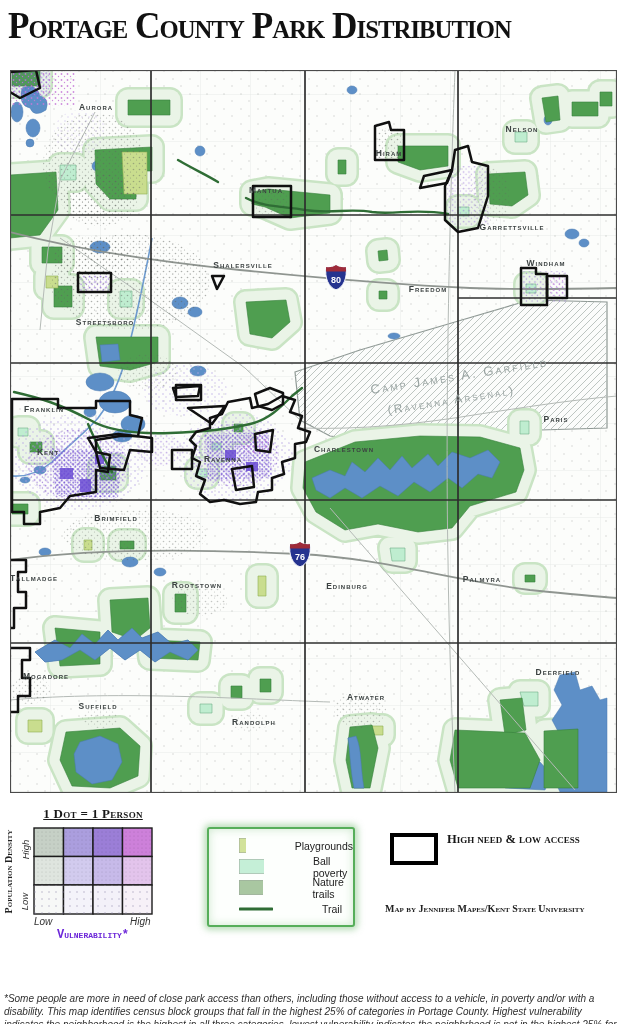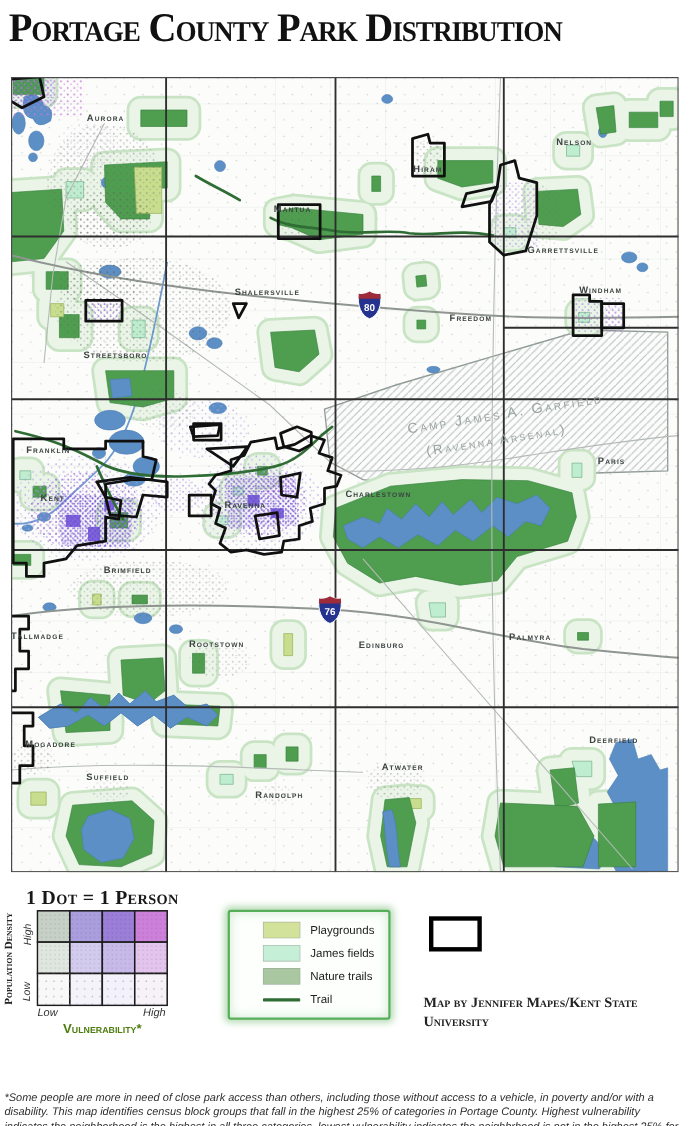--- a/index.html
+++ b/index.html
@@ -24,50 +24,50 @@
   .trail{fill:none;stroke:#2f6d35;stroke-width:2.4;stroke-linecap:round;}
   .road-minor{fill:none;stroke:#b4bab6;stroke-width:1;}
   .road-major{fill:none;stroke:#8f9590;stroke-width:1.8;}
   .gridline{stroke:#2e2e2e;stroke-width:1.7;}
   .hood{fill:none;stroke:#101010;stroke-width:2.5;stroke-linejoin:round;}
   .frame{fill:none;stroke:#4a4a4a;stroke-width:1.2;}
   .shield-num{font:bold 9px "Liberation Sans",sans-serif;fill:#fff;text-anchor:middle;letter-spacing:0;}
 
   
   .lg-title{font-family:"Liberation Serif",serif;font-weight:bold;font-variant:small-caps;
-            font-size:18px;color:#181818;letter-spacing:.3px;}
+            font-size:13px;color:#181818;letter-spacing:.3px;text-decoration:underline;}
   .dot-legend-title{position:absolute;left:18px;top:806px;width:150px;text-align:center;}
   .yaxis{position:absolute;left:2px;top:826px;height:92px;width:12px;}
   .yaxis .lab{position:absolute;left:-40px;top:40px;width:92px;transform:rotate(-90deg);
       font-family:"Liberation Serif",serif;font-weight:bold;font-variant:small-caps;font-size:10px;
       text-align:center;color:#222;}
   .yhigh,.ylow{position:absolute;font-style:italic;font-size:9.5px;color:#333;transform:rotate(-90deg);}
   .yhigh{left:16px;top:844px;}
   .ylow{left:16px;top:896px;}
   .xlab{position:absolute;top:916px;font-style:italic;font-size:10px;color:#333;}
   .xlow{left:34px;} .xhigh{left:130px;}
   .xaxis{position:absolute;left:18px;top:928px;width:150px;text-align:center;
-         font-family:Liberation Sans, sans-serif;font-weight:bold;font-variant:small-caps;
-         font-size:12px;color:#4d7c0f;}
+         font-family:Liberation Mono, monospace;font-weight:bold;font-variant:small-caps;
+         font-size:12px;color:#6d28d9;}
   .dot-grid{position:absolute;left:33px;top:827px;}
 
   .park-legend-title{position:absolute;left:207px;top:840px;width:160px;}
   .park-legend-box{position:absolute;left:207px;top:827px;width:148px;height:100px;
      border:2px solid #56ae5a;border-radius:3px;background:#fdfffd;
      box-shadow:0 0 6px 3px rgba(120,190,120,.5), inset 0 0 10px rgba(120,190,120,.35);
      padding:6px 0 0 30px;box-sizing:border-box;}
-  .pl-row{display:flex;align-items:center;height:21px;}
+  .pl-row{display:flex;align-items:center;height:21px;gap:40px;}
   .pl-row .lab{margin-left:9px;font-size:10.5px;color:#222;}
   .hood-legend-swatch{position:absolute;left:390px;top:833px;width:40px;height:24px;border:4px solid #000;}
   .hood-legend-label{position:absolute;left:447px;top:831px;width:175px;
      font-family:"Liberation Serif",serif;font-weight:bold;font-variant:small-caps;
      font-size:12.5px;line-height:1.3;color:#181818;}
   .credit{position:absolute;left:385px;top:902px;width:235px;
      font-family:"Liberation Serif",serif;font-weight:bold;font-variant:small-caps;
-     font-size:13px;line-height:1.35;color:#222;}
+     font-size:10px;line-height:1.35;color:#222;}
   .footnote{position:absolute;left:4px;top:950px;width:619px;font-style:italic;
      font-size:10px;line-height:1.32;color:#2e2e2e;margin-top:42px;}
 </style>
 </head>
 <body>
 
 <div class="page">
 
   <div class="title">Portage County Park Distribution</div>
 
@@ -561,38 +561,39 @@
     <div class="pl-row">
       <svg width="34" height="15">
           <rect x="0" y="0" width="34" height="15" stroke="#9aa59a" fill="#d2e29a"></rect>
         </svg>
       <span class="lab">Playgrounds</span>
     </div>
     <div class="pl-row">
       <svg width="34" height="15">
           <rect x="0" y="0" width="34" height="15" stroke="#9aa59a" fill="#c5efd7"></rect>
         </svg>
-      <span class="lab">James fields</span>
+      <span class="lab">Ball poverty</span>
     </div>
     <div class="pl-row">
       <svg width="34" height="15">
           <rect x="0" y="0" width="34" height="15" stroke="#9aa59a" fill="#a9c7a1"></rect>
         </svg>
       <span class="lab">Nature trails</span>
     </div>
     <div class="pl-row">
       <svg width="34" height="15">
           <line x1="1" y1="8" x2="33" y2="8" stroke-width="3" stroke-linecap="round" stroke="#2f6d35"></line>
         </svg>
       <span class="lab">Trail</span>
     </div>
   </div>
 
   <div class="hood-legend-swatch"></div>
   <div class="hood-legend-label">
+    <div>High need &amp; low access</div>
   </div>
 
   <div class="credit">
     <div>Map by Jennifer Mapes/Kent State University</div>
   </div>
 
   <div class="footnote">*Some people are more in need of close park access than others, including those without access to a vehicle, in poverty and/or with a disability. This map identifies census block groups that fall in the highest 25% of categories in Portage County. Highest vulnerability indicates the neighborhood is the highest in all three categories, lowest vulnerability indicates the neighbrhood is not in the highest 25% for any of these categories.</div>
 
 </div>
 

